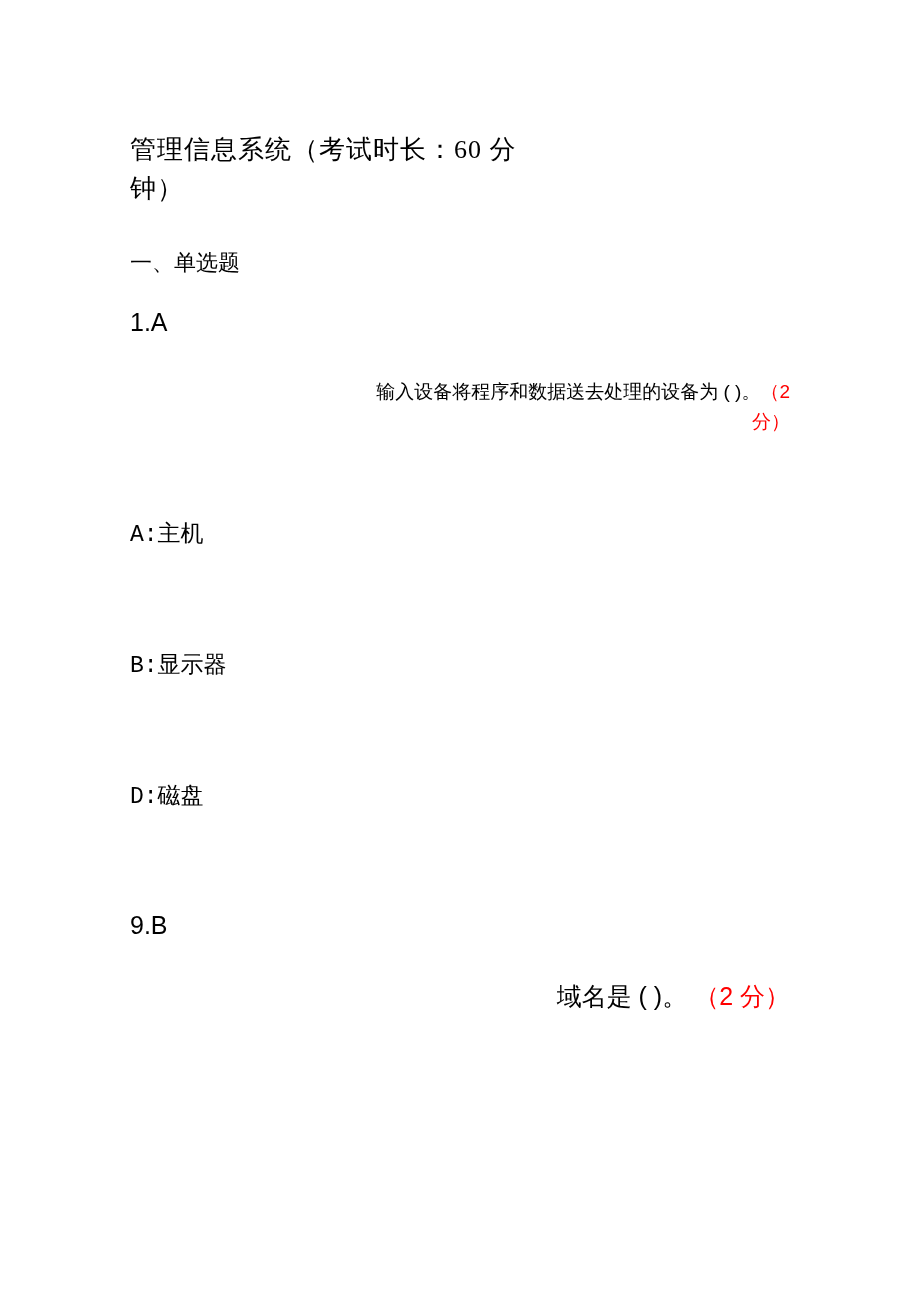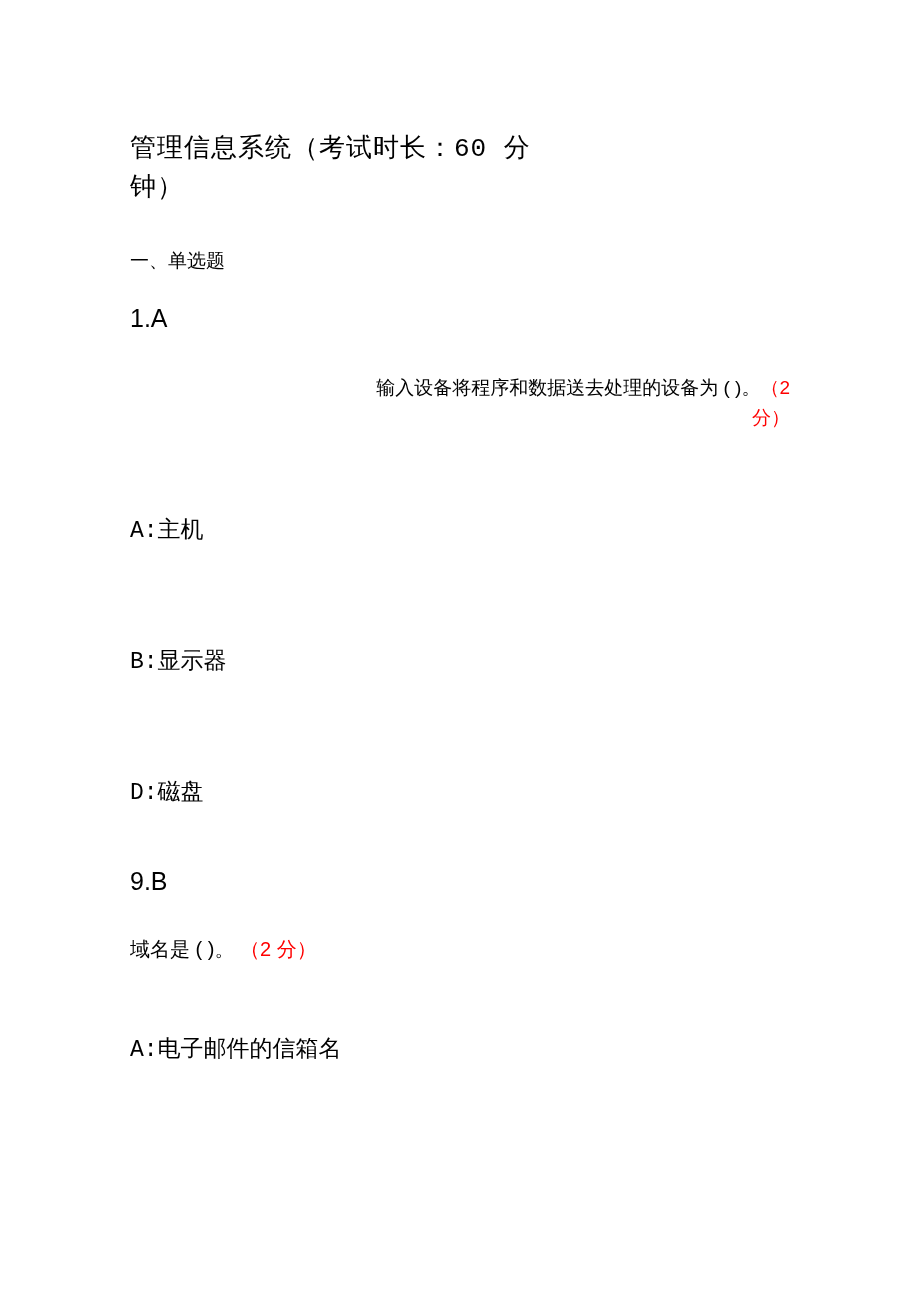--- a/index.html
+++ b/index.html
@@ -10,26 +10,26 @@
       width: 920px;
     }
     .page {
       padding: 130px 130px 60px 130px;
       box-sizing: border-box;
       color: #000000;
     }
     .title {
       font-size: 26px;
       line-height: 1.5;
-      font-family: Liberation Mono, monospace;
+      font-family: Liberation Serif, serif;
       letter-spacing: 1px;
       margin-bottom: 40px;
     }
     .section {
-      font-size: 19px;
+      font-size: 22px;
       font-family: "SimSun", serif;
       margin-bottom: 30px;
     }
     .qnum {
       font-size: 25px;
       margin-bottom: 40px;
       font-family: Arial, "SimSun", sans-serif;
     }
     .qtext {
       font-size: 19px;
@@ -39,28 +39,29 @@
     }
     .points {
       color: #ff0000;
     }
     .option {
       font-size: 23px;
       margin-bottom: 100px;
       font-family: Liberation Mono, monospace;
     }
     .option.last {
-      margin-bottom: 40px;
+      margin-bottom: 80px;
     }
     .q2-spacer {
       height: 20px;
     }
     .qtext2 {
-      font-size: 20px;
+      font-size: 25px;
       margin-bottom: 70px;
+      text-align: right;
     }
   </style>
 </head>
 <body>
 
 <div class="page">
 
   <div class="title">
     <span>管理信息系统（考试时长：60 分</span><br>
     <span>钟）</span>
@@ -80,15 +81,14 @@
   <div class="option last">D:磁盘</div>
 
   <div class="q2-spacer"></div>
 
   <div class="qnum">9.B</div>
 
   <div class="qtext2">
     <span>域名是 ( )。 </span><span class="points">（2 分）</span>
   </div>
 
-  <div class="option">A:电子邮件的信箱名</div>
 
 </div>
 
 </body></html>

